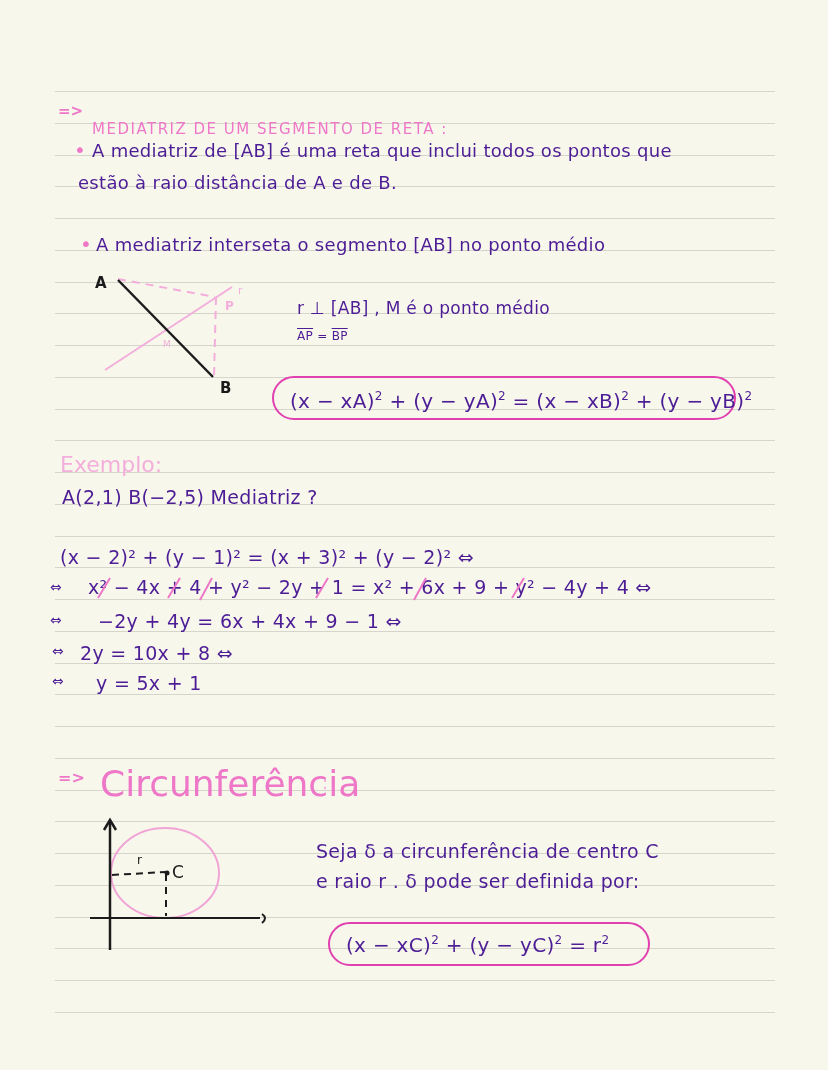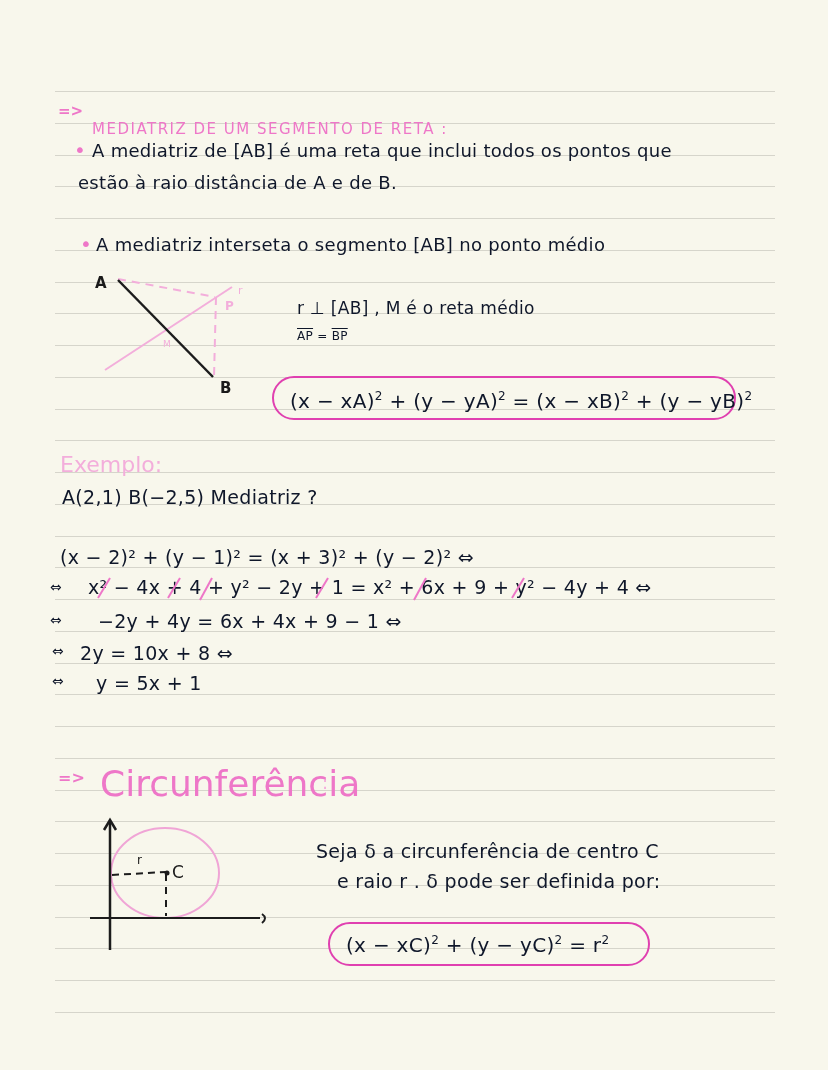--- a/index.html
+++ b/index.html
@@ -9,21 +9,21 @@
       position: relative;
       overflow: hidden;
       font-family: "DejaVu Sans", sans-serif;
       color: #1a1a1a;
     }
     .rule {
       position: absolute; left: 55px; width: 720px; height: 1px;
       background: #d6d5cb;
     }
     .t { position: absolute; white-space: nowrap; line-height: 1; }
-    .ink { color: #0f172a; font-size: 18px; letter-spacing: 0.3px; }
+    .ink { color: #4c1d95; font-size: 18px; letter-spacing: 0.3px; }
     .pink { color: #ee77c8; }
     .pink-soft { color: #f3aedb; }
     .heading1 { font-size: 15px; letter-spacing: 1.5px; }
     .heading2 { font-size: 36px; }
     .bullet { color: #ee77c8; font-size: 20px; }
     .math { font-family: "DejaVu Sans", sans-serif; font-size: 19px; }
     sup { font-size: 12px; vertical-align: 8px; }
     .over { text-decoration: overline; }
     svg { position: absolute; overflow: visible; }
     .cloud { position: absolute; border: 2px solid #e040b0; border-radius: 22px; }
@@ -80,21 +80,21 @@
     <line x1="136" y1="32" x2="134" y2="112" stroke="#f3aedb" stroke-width="2" stroke-dasharray="8,6"></line>
     <line x1="25" y1="105" x2="152" y2="22" stroke="#f3aedb" stroke-width="2"></line>
     <line x1="38" y1="15" x2="133" y2="112" stroke="#1c1c1c" stroke-width="2.5"></line>
   </svg>
   <span class="t" style="left:95px;top:276px;font-size:15px;font-weight:bold;">A</span>
   <span class="t" style="left:220px;top:381px;font-size:15px;font-weight:bold;">B</span>
   <span class="t pink-soft" style="left:225px;top:300px;font-size:12px;font-weight:bold;">P</span>
   <span class="t pink-soft" style="left:163px;top:340px;font-size:9px;">M</span>
   <span class="t pink-soft" style="left:238px;top:285px;font-size:11px;">r</span>
 
-  <span class="t ink" style="left:297px;top:300px;font-size:17px;">r ⊥ [AB] ,  M é o reta médio</span>
+  <span class="t ink" style="left:297px;top:300px;font-size:17px;">r ⊥ [AB] ,  M é o ponto médio</span>
   <span class="t ink" style="left:297px;top:330px;font-size:12px;">
     <span class="over">AP</span><span> = </span><span class="over">BP</span>
   </span>
 
   <div class="cloud" style="left:272px;top:376px;width:460px;height:40px;"></div>
   <span class="t ink math" style="left:290px;top:390px;font-size:20px;">
     <span>(x − xA)</span><sup>2</sup><span> + (y − yA)</span><sup>2</sup><span> = (x − xB)</span><sup>2</sup><span> + (y − yB)</span><sup>2</sup>
   </span>
 </div>
 
@@ -138,19 +138,19 @@
     <line x1="10" y1="108" x2="180" y2="108" stroke="#1c1c1c" stroke-width="2"></line>
     <path d="M182,104 Q188,108 182,113" fill="none" stroke="#1c1c1c" stroke-width="2"></path>
     <line x1="32" y1="65" x2="86" y2="62" stroke="#1c1c1c" stroke-width="2" stroke-dasharray="7,5"></line>
     <line x1="86" y1="64" x2="86" y2="106" stroke="#1c1c1c" stroke-width="2" stroke-dasharray="7,6"></line>
     <circle cx="87" cy="63" r="2.5" fill="#1c1c1c"></circle>
   </svg>
   <span class="t" style="left:137px;top:854px;font-size:12px;">r</span>
   <span class="t" style="left:172px;top:864px;font-size:17px;">C</span>
 
   <span class="t ink" style="left:316px;top:842px;font-size:19px;">Seja δ a circunferência de centro C</span>
-  <span class="t ink" style="left:337px;top:872px;font-size:19px;">e raio r . δ pode ser definida por:</span>
+  <span class="t ink" style="left:316px;top:872px;font-size:19px;">e raio r . δ pode ser definida por:</span>
 
   <div class="cloud" style="left:328px;top:922px;width:318px;height:40px;"></div>
   <span class="t ink math" style="left:346px;top:934px;font-size:20px;">
     <span>(x − xC)</span><sup>2</sup><span> + (y − yC)</span><sup>2</sup><span> = r</span><sup>2</sup>
   </span>
 </div>
 
 </body></html>

